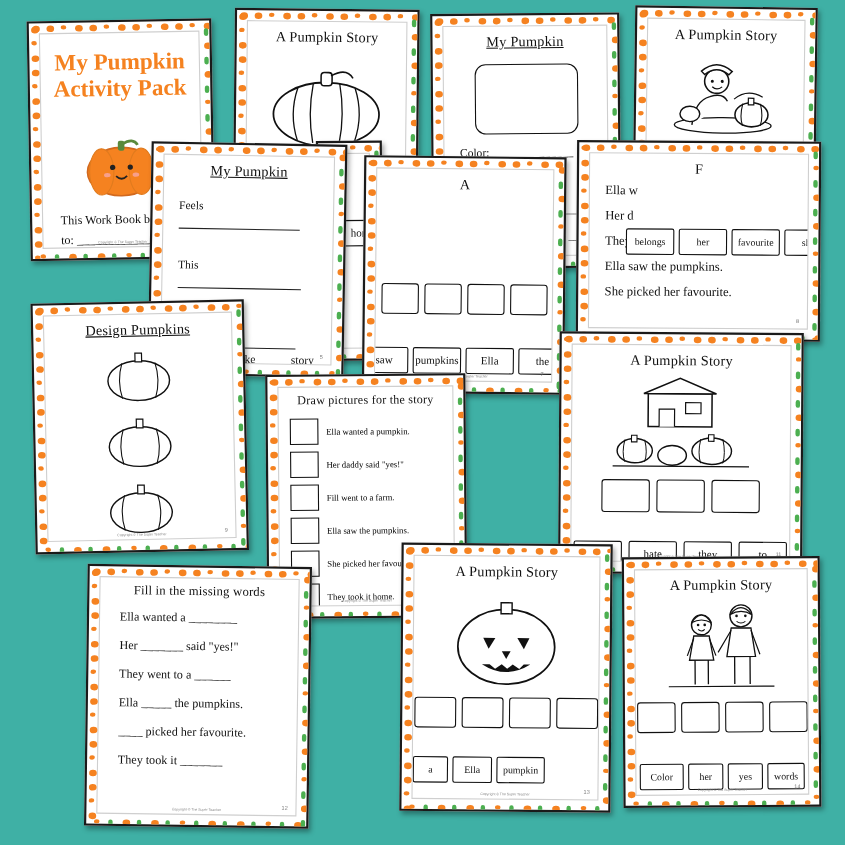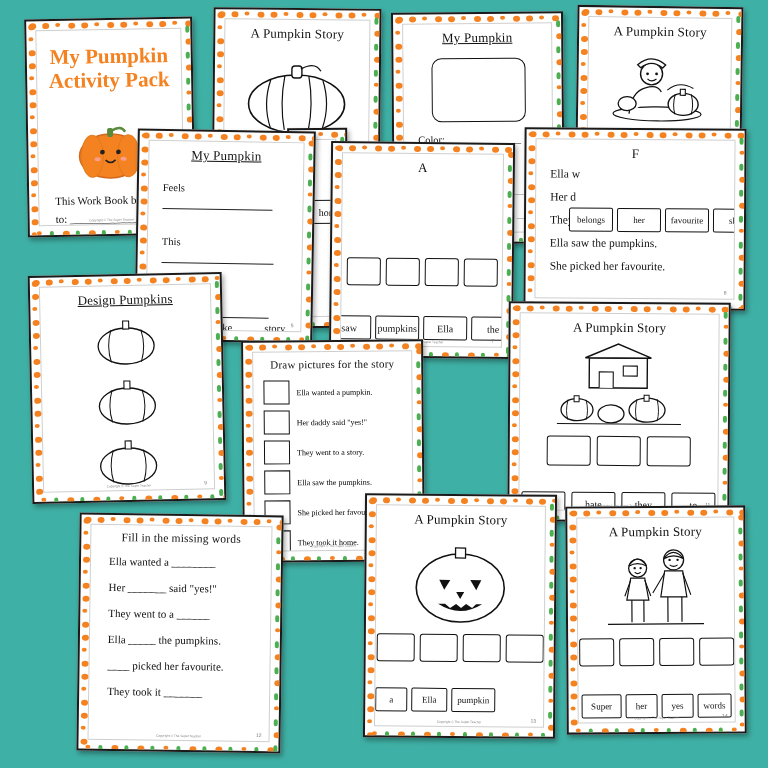--- a/index.html
+++ b/index.html
@@ -964,21 +964,21 @@
         <div style="display:flex;align-items:center;gap:7px;margin-bottom:6px;">
           <div style="width:24px;height:22px;border:1.3px solid #111;"></div>
           <div style="font-family:'Liberation Serif',serif;font-size:8px;">Ella wanted a pumpkin.</div>
         </div>
         <div style="display:flex;align-items:center;gap:7px;margin-bottom:6px;">
           <div style="width:24px;height:22px;border:1.3px solid #111;"></div>
           <div style="font-family:'Liberation Serif',serif;font-size:8px;">Her daddy said "yes!"</div>
         </div>
         <div style="display:flex;align-items:center;gap:7px;margin-bottom:6px;">
           <div style="width:24px;height:22px;border:1.3px solid #111;"></div>
-          <div style="font-family:'Liberation Serif',serif;font-size:8px;">They went to a story.</div>
+          <div style="font-family:'Liberation Serif',serif;font-size:8px;">Fill went to a farm.</div>
         </div>
         <div style="display:flex;align-items:center;gap:7px;margin-bottom:6px;">
           <div style="width:24px;height:22px;border:1.3px solid #111;"></div>
           <div style="font-family:'Liberation Serif',serif;font-size:8px;">Ella saw the pumpkins.</div>
         </div>
         <div style="display:flex;align-items:center;gap:7px;margin-bottom:6px;">
           <div style="width:24px;height:22px;border:1.3px solid #111;"></div>
           <div style="font-family:'Liberation Serif',serif;font-size:8px;">She picked her favourite.</div>
         </div>
         <div style="display:flex;align-items:center;gap:7px;margin-bottom:6px;">
@@ -1179,21 +1179,21 @@
           <line x1="4" y1="78" x2="100" y2="78" stroke="#111" stroke-width="1.1"></line>
         </svg>
       </div>
       <div class="boxrow" style="position:absolute;left:0;right:0;top:120px;gap:5px;">
         <div class="bigbox" style="width:33px;height:26px;"></div>
         <div class="bigbox" style="width:33px;height:26px;"></div>
         <div class="bigbox" style="width:33px;height:26px;"></div>
         <div class="bigbox" style="width:33px;height:26px;"></div>
       </div>
       <div class="boxrow" style="position:absolute;left:0;right:0;top:176px;gap:4px;">
-        <div class="wbox" style="font-size:9px;min-width:30px;">Super</div>
+        <div class="wbox" style="font-size:9px;min-width:30px;">Color</div>
         <div class="wbox" style="font-size:9px;min-width:22px;">her</div>
         <div class="wbox" style="font-size:9px;min-width:22px;">yes</div>
         <div class="wbox" style="font-size:9px;min-width:24px;">words</div>
       </div>
       <div class="pgnum">14</div>
       <div class="foot">Copyright © The Super Teacher</div>
     </div>
     <div class="border-deco">
         <div class="pk" style="left: 3px; top: 2px;"></div>
         <div class="pk sm" style="left: 7px; top: 220px;"></div>

